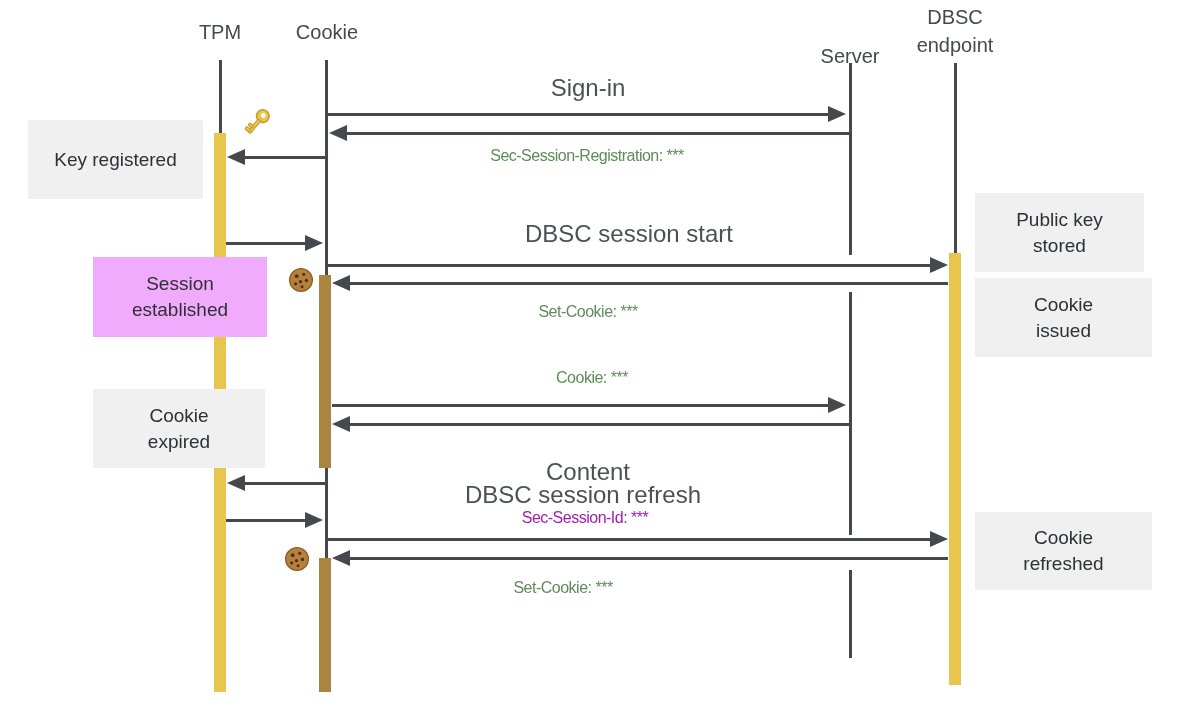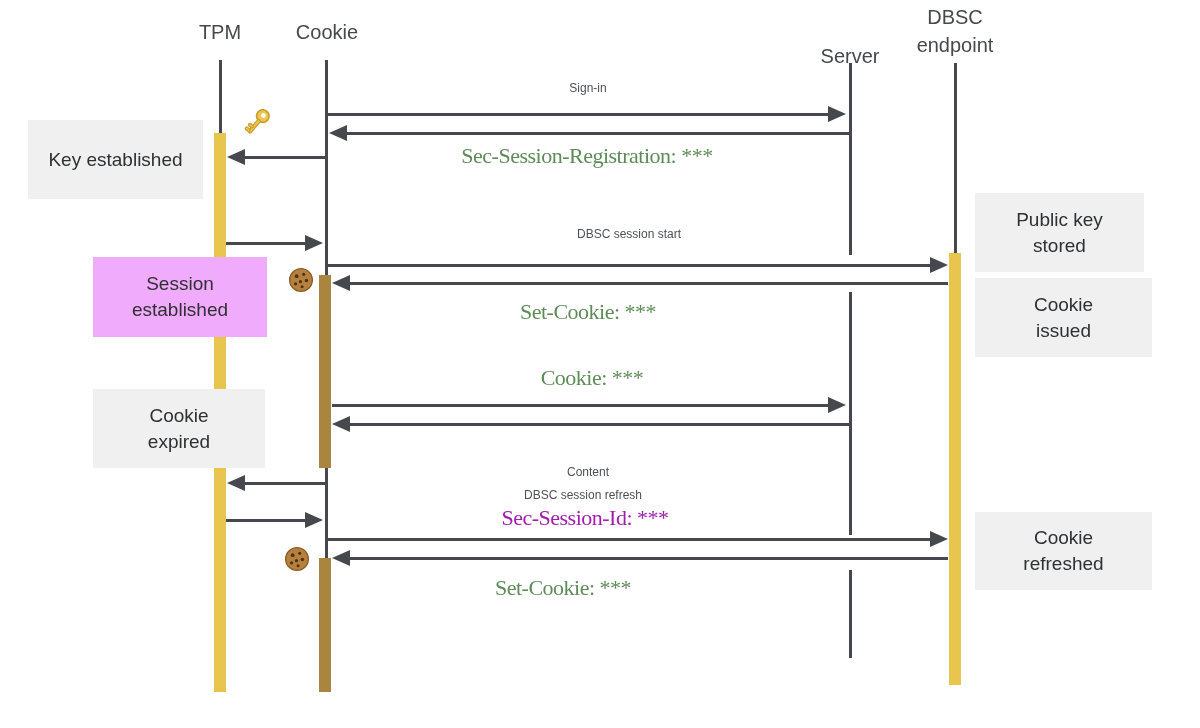--- a/index.html
+++ b/index.html
@@ -3,22 +3,22 @@
 <meta charset="utf-8">
 <style>
   html,body{margin:0;padding:0;background:#ffffff;}
   #stage{position:relative;width:1200px;height:728px;background:#ffffff;overflow:hidden;
          font-family:"Liberation Sans",sans-serif;}
   .lifeline{position:absolute;width:3px;}
   .bar{position:absolute;}
   .aline{position:absolute;height:3px;}
   .ahead{position:absolute;width:0;height:0;}
   .lbl{position:absolute;transform:translate(-50%,-50%);white-space:nowrap;}
-  .lbl.plain{font-size:12px;}
-  .lbl.mono{font-family:Liberation Serif, serif;font-size:22px;letter-spacing:-0.5px;}
+  .lbl.plain{font-size:24px;}
+  .lbl.mono{font-family:Liberation Sans, sans-serif;font-size:16px;letter-spacing:-0.5px;}
   .actor{position:absolute;transform:translate(-50%,-50%);text-align:center;
          font-size:20px;line-height:28px;white-space:nowrap;}
   .note{position:absolute;display:flex;flex-direction:column;align-items:center;
         justify-content:center;font-size:19px;line-height:26px;text-align:center;}
   .icon{position:absolute;transform:translate(-50%,-50%);}
 </style>
 </head>
 <body>
 
 <div id="stage">
@@ -72,21 +72,21 @@
       <div>Cookie</div>
     </div>
     <div class="actor" style="left: 850px; top: 44px; color: rgb(69, 72, 76); margin-top: 12px;">
       <div>Server</div>
     </div>
     <div class="actor" style="left: 955px; top: 31px; color: rgb(69, 72, 76);">
       <div>DBSC</div>
       <div>endpoint</div>
     </div>
     <div class="note" style="left: 28px; top: 120px; width: 175px; height: 79px; background: rgb(240, 240, 241); color: rgb(46, 48, 51);">
-      <div>Key established</div>
+      <div>Key registered</div>
     </div>
     <div class="note" style="left: 93px; top: 257px; width: 174px; height: 80px; background: #f0abfc; color: rgb(46, 48, 51);">
       <div>Session</div>
       <div>established</div>
     </div>
     <div class="note" style="left: 93px; top: 389px; width: 172px; height: 79px; background: rgb(240, 240, 241); color: rgb(46, 48, 51);">
       <div>Cookie</div>
       <div>expired</div>
     </div>
     <div class="note" style="left: 975px; top: 193px; width: 169px; height: 79px; background: rgb(240, 240, 241); color: rgb(46, 48, 51);">

